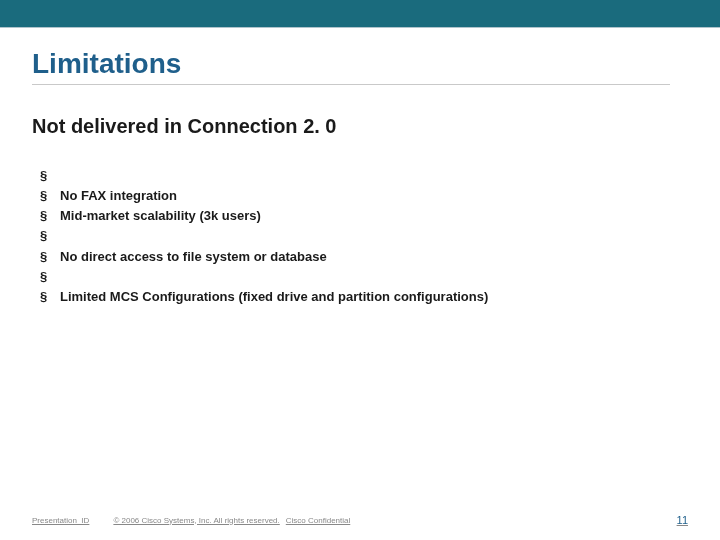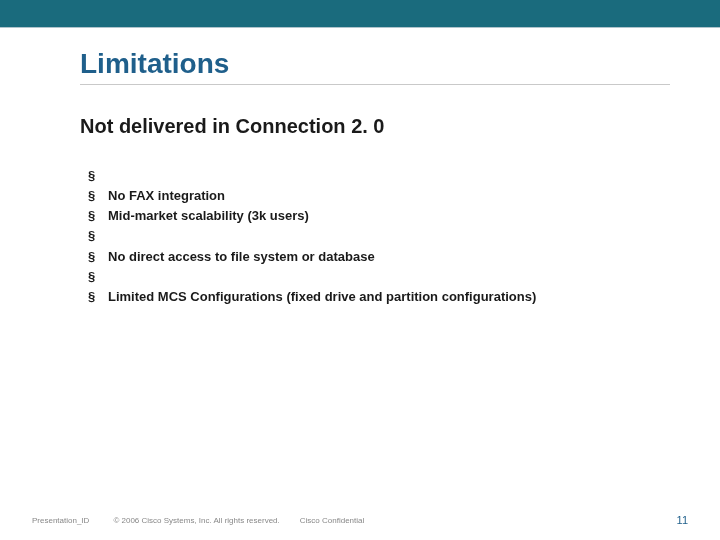--- a/index.html
+++ b/index.html
@@ -15,21 +15,21 @@
       position: relative;
       overflow: hidden;
     }
     .top-bar {
       width: 100%;
       height: 28px;
       background: #1a6b7d;
       border-bottom: 1px solid #b0c4cc;
     }
     .content {
-      padding: 20px 50px 0 80px;
+      padding: 20px 50px 0 32px;
     }
     .title {
       font-size: 28px;
       font-weight: bold;
       color: #1f5f8b;
       margin-bottom: 4px;
     }
     .title-rule {
       border: none;
       border-top: 1px solid #c9c9c9;
@@ -60,26 +60,27 @@
     .footer {
       position: absolute;
       bottom: 14px;
       left: 0;
       width: 100%;
       padding: 0 32px 0 32px;
       display: flex;
       align-items: center;
       font-size: 8px;
       color: #888888;
+      text-decoration: underline;
     }
     .footer .pres-id {
       margin-right: 24px;
     }
     .footer .copyright {
-      margin-right: 20px;
+      margin-right: 6px;
       text-align: right;
     }
     .footer .confidential {
       color: #888888;
       text-align: right;
     }
     .footer .page-num {
       margin-left: auto;
       color: #1f5f8b;
       font-size: 11px;

